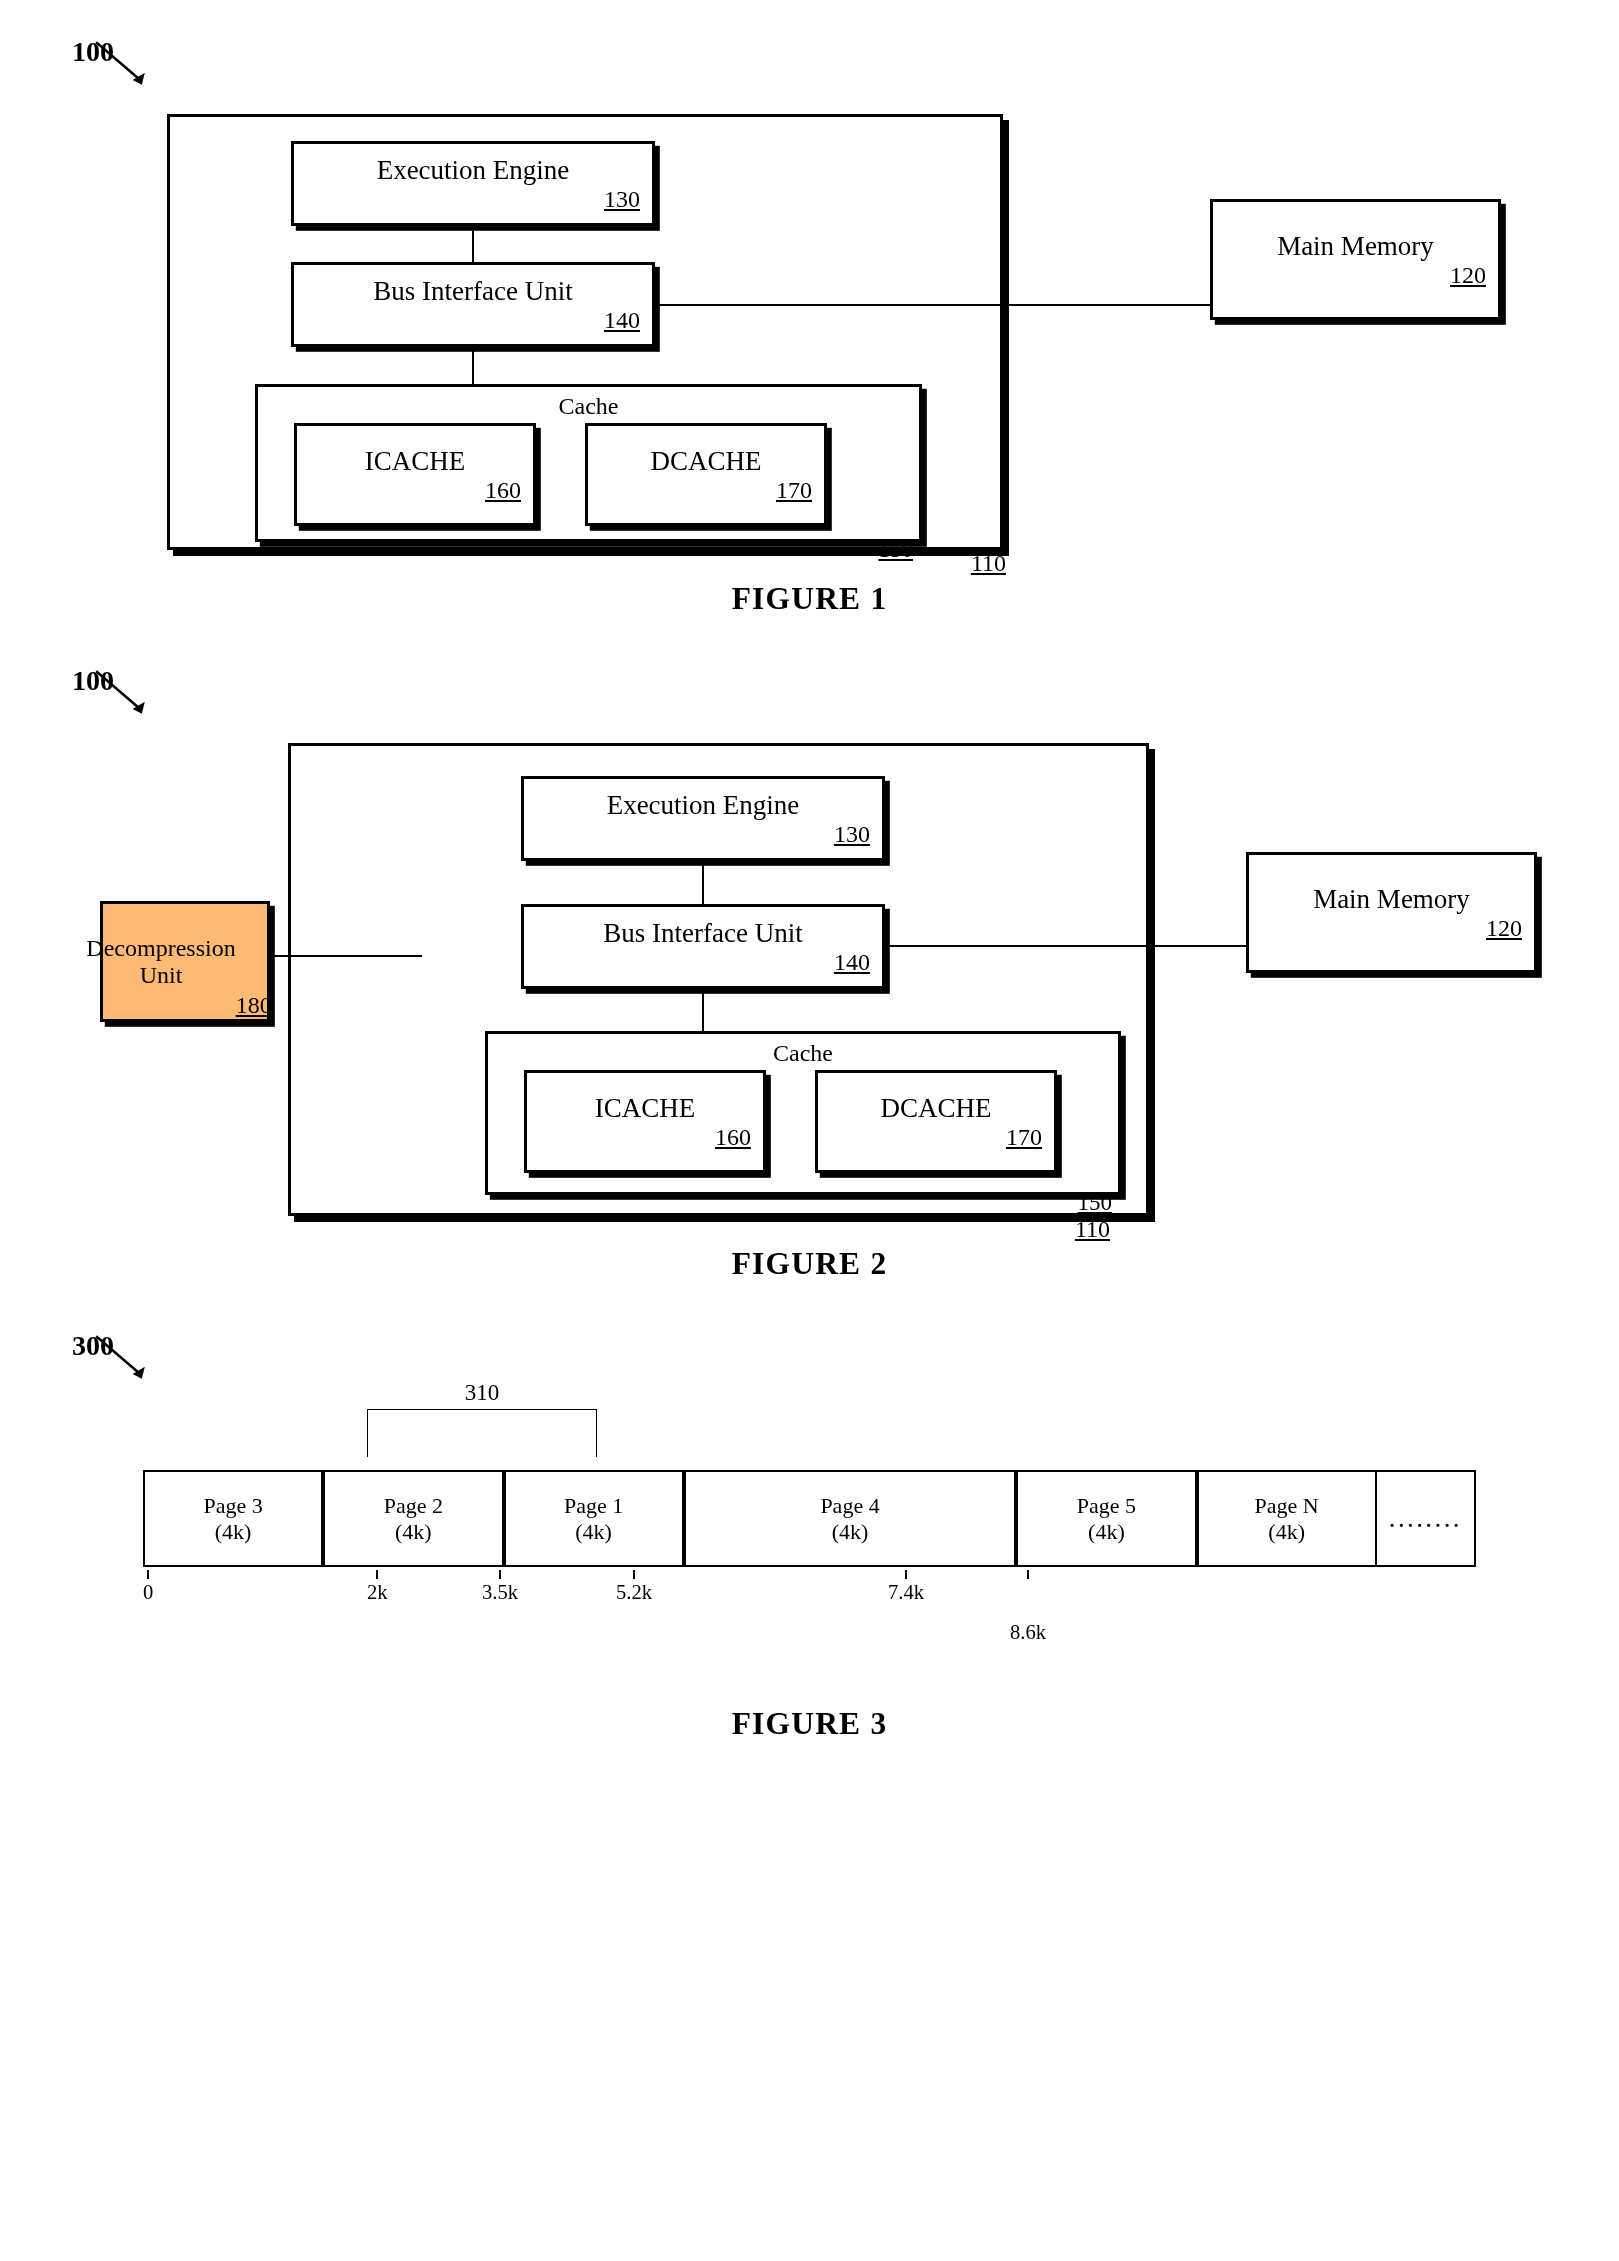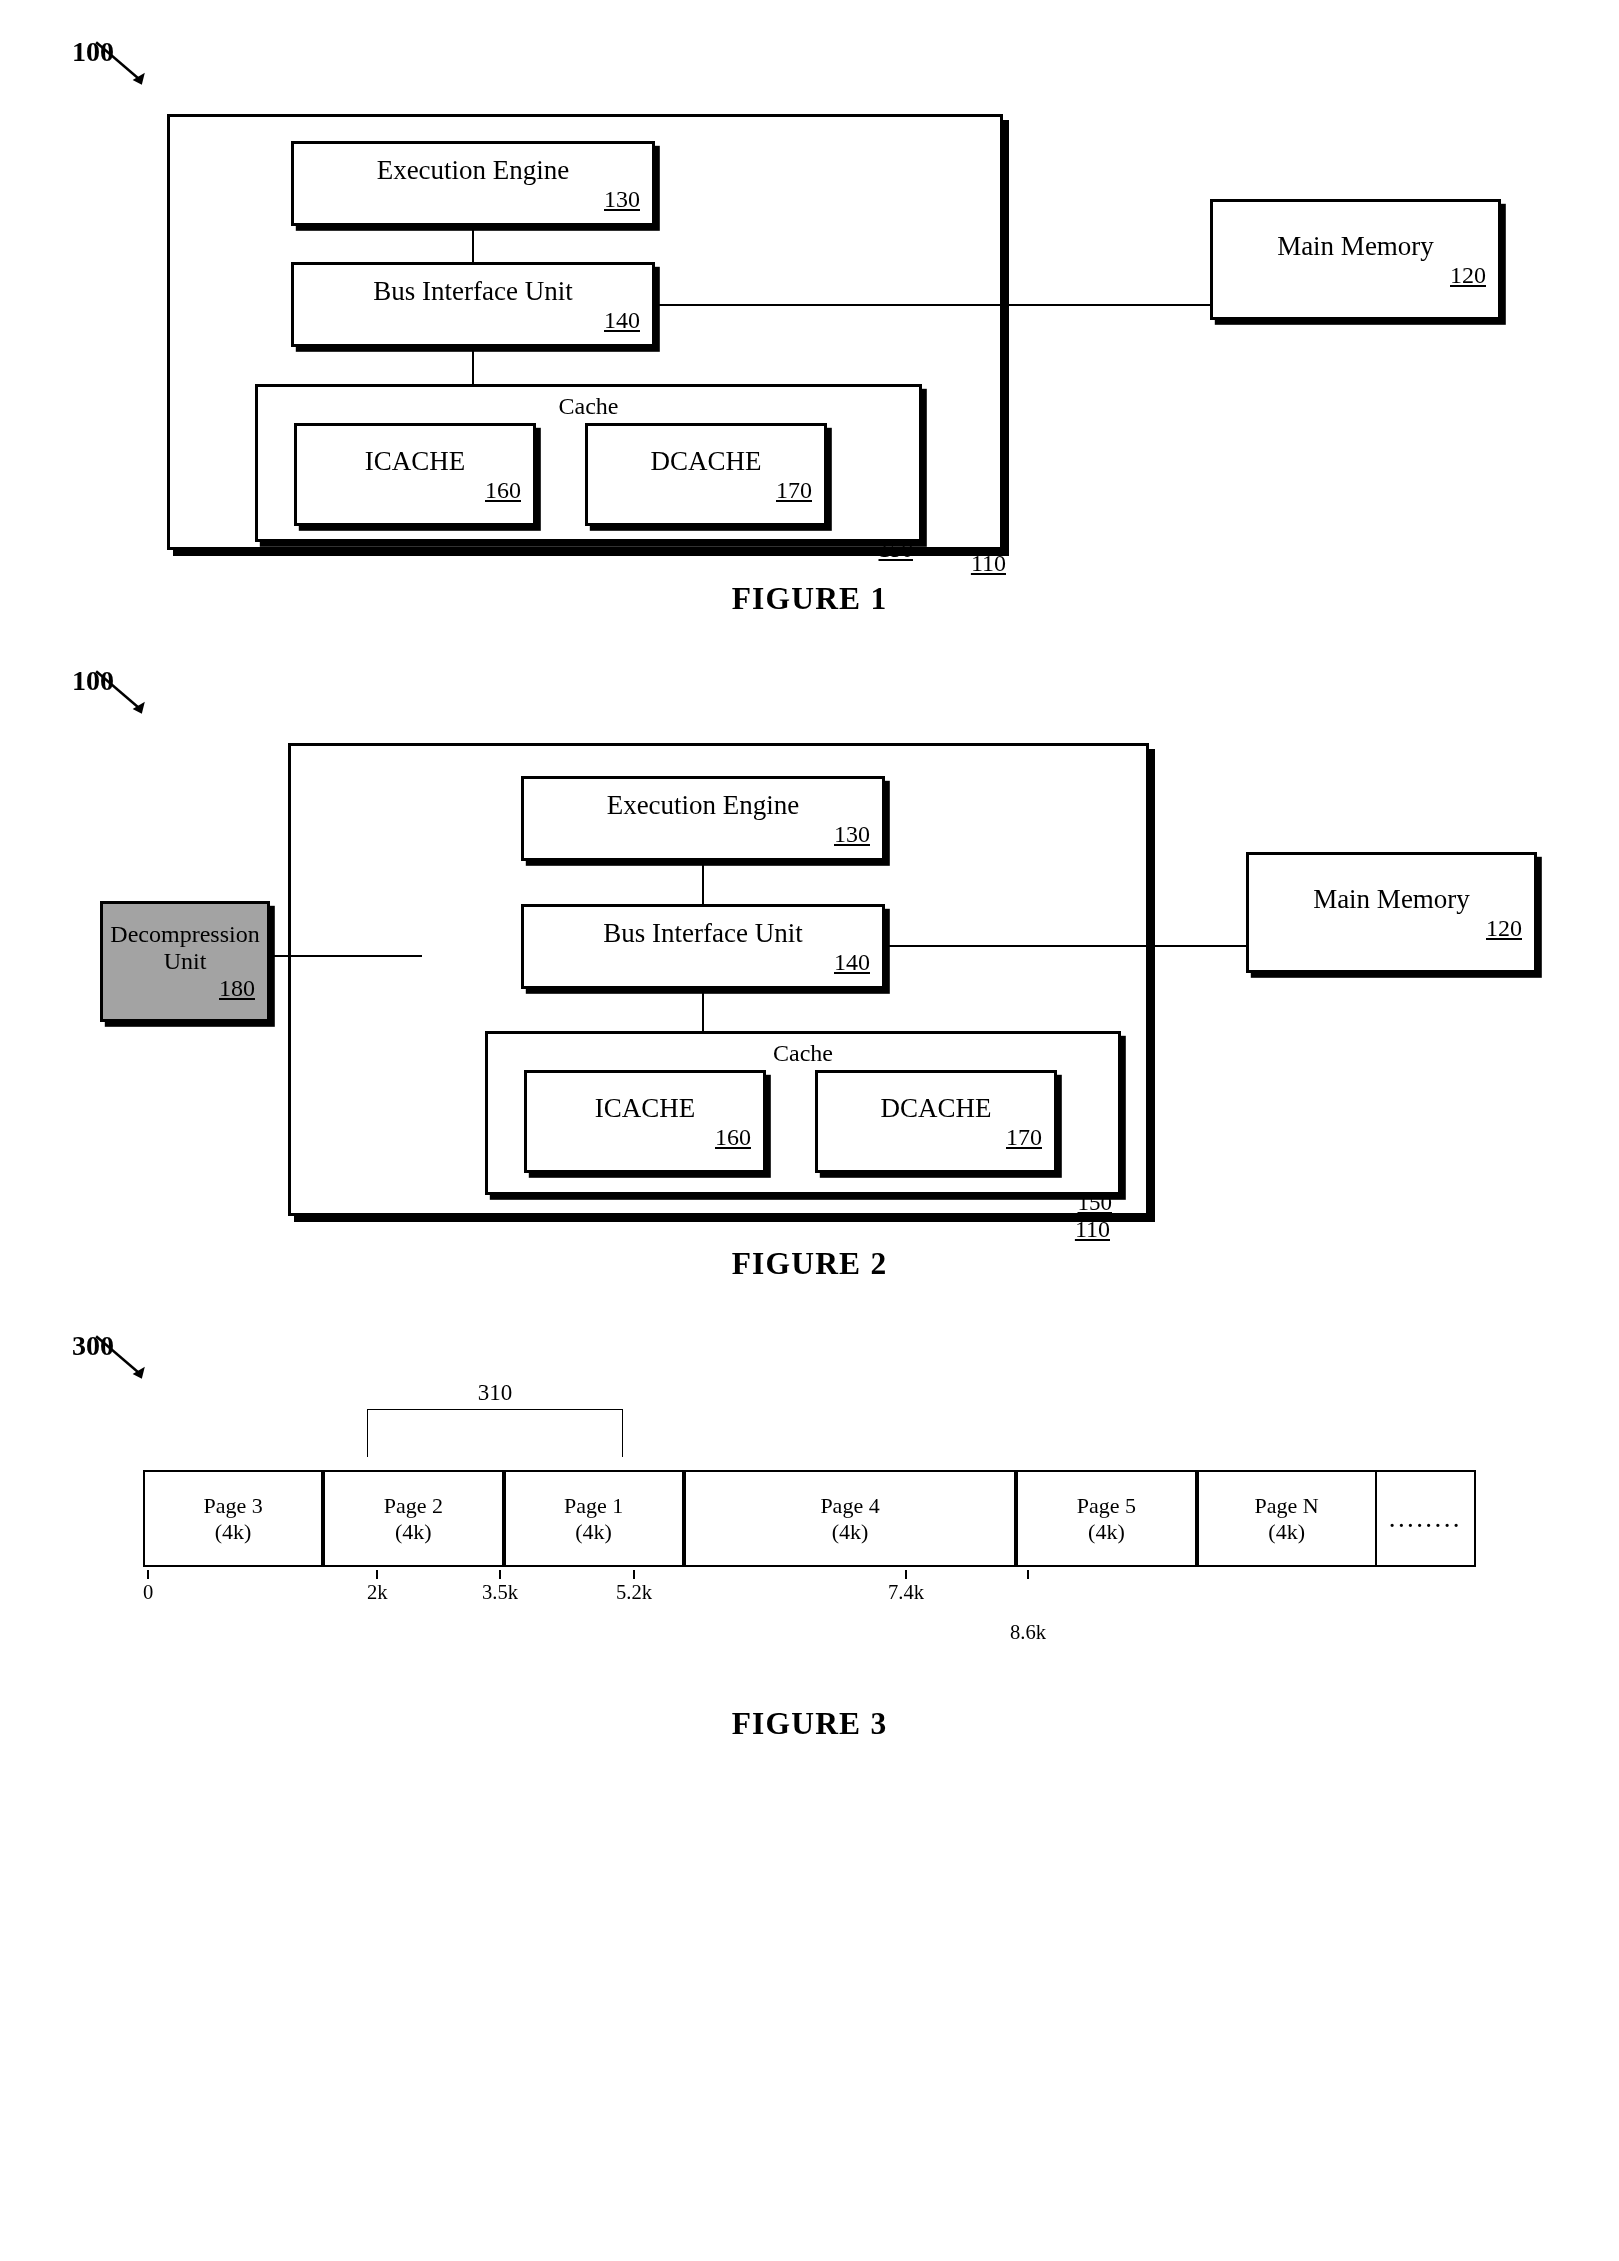--- a/index.html
+++ b/index.html
@@ -231,24 +231,24 @@
     }
 
     
     .decomp-box {
       position: absolute;
       left: 18px;
       top: 170px;
       width: 170px;
       height: 121px;
       border: 3px solid #000;
-      background: #a3a3a3;
-      box-shadow: 4.8px 4.8px 0 #000;
-      display: flex;
-      flex-direction: column;
+      background: #fdba74;
+      box-shadow: 4.8px 4.8px 0 #000;
+      display: flex;
+      flex-direction: row;
       align-items: center;
       justify-content: center;
       text-align: center;
     }
 
     .decomp-box .box-title {
       font-size: 24px;
     }
 
     
@@ -401,21 +401,21 @@
 
     .page-cell-narrow {
       flex: 1;
     }
 
     
     .bracket-310 {
       position: absolute;
       top: 0px;
       left: 224px;
-      width: 256px;
+      width: 230px;
       height: 48px;
       border-top: 1.8px solid #000;
       border-left: 1.8px solid #000;
       border-right: 1.8px solid #000;
     }
 
     .bracket-label {
       position: absolute;
       top: -30px;
       left: 50%;

